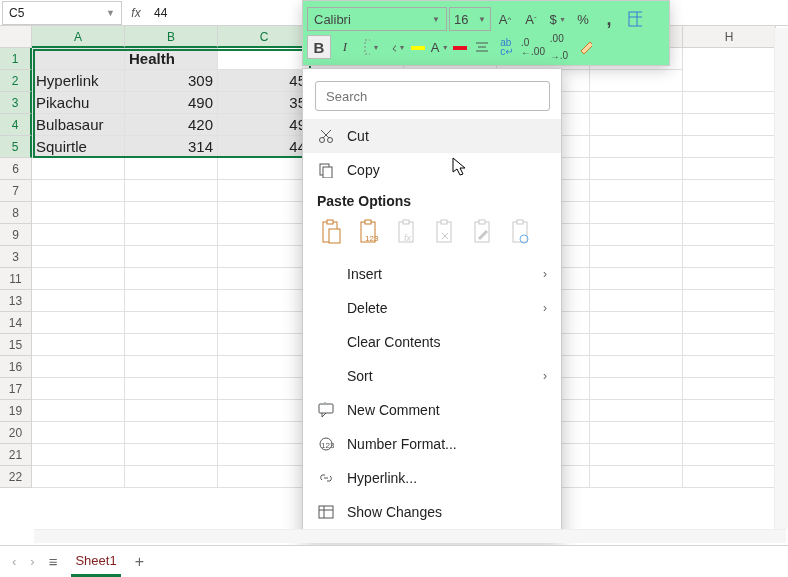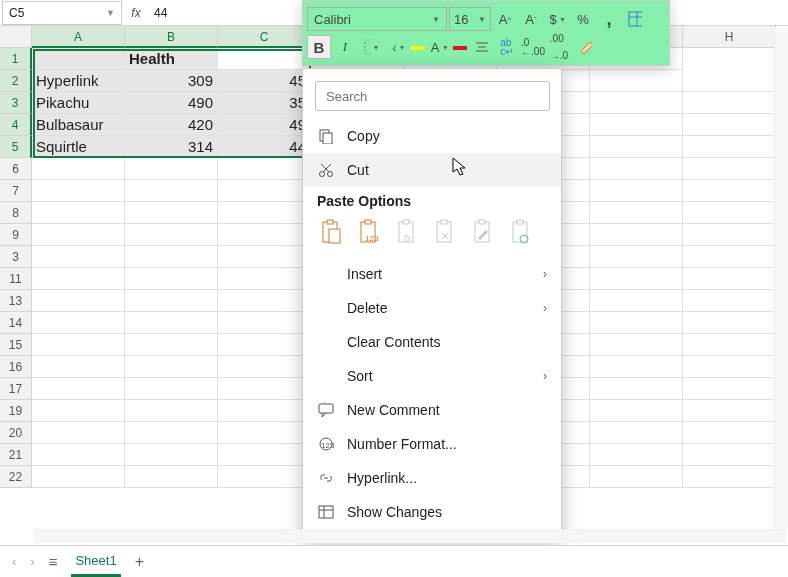--- a/index.html
+++ b/index.html
@@ -53,21 +53,21 @@
 .ctx-label { padding: 6px 14px 4px 14px; font-weight: 600; font-size: 14px; }
 .paste-row { display: flex; gap: 10px; padding: 4px 14px 10px 14px; }
 .paste-ic { width: 28px; height: 30px; border: 1px solid transparent; display:flex; align-items:center; justify-content:center; }
 .paste-ic.en svg path, .paste-ic.en svg rect { stroke: #c97c2b; }
 .paste-ic.dis svg path, .paste-ic.dis svg rect { stroke: #c8c8c8; }
 
 
 .sheet-tabs { position: absolute; left: 0; bottom: 0; height: 32px; width: 100%; border-top: 1px solid #d4d4d4; display: flex; align-items: center; padding: 0 12px; gap: 14px; background: #fff; }
 .sheet-tabs .nav { color: #aaa; font-size: 13px; }
 .sheet-tabs .menu { color: #666; font-size: 15px; }
-.sheet-tab { font-size: 13px; padding: 6px 4px; border-bottom: 3px solid #107c41; color: #0f766e; font-weight: 400; }
+.sheet-tab { font-size: 13px; padding: 6px 4px; border-bottom: 3px solid #107c41; color: #7f1d1d; font-weight: 400; }
 .sheet-add { color: #666; font-size: 16px; }
 
 .scrollbar-h { position: absolute; bottom: 34px; left: 34px; right: 2px; height: 14px; background: #f6f6f6; border-top: 1px solid #eee; }
 .scrollbar-v { position: absolute; top: 28px; right: 0; bottom: 48px; width: 14px; background: #f6f6f6; border-left: 1px solid #eee; }
 
 .cursor { position: absolute; left: 452px; top: 157px; font-size: 16px; pointer-events: none; }
 
 svg { display: block; }
 </style>
 </head>
@@ -378,40 +378,40 @@
           <path d="M3 12 L12 3 L15 6 L6 15 Z" fill="#ffd9a0" stroke="#c97c2b"></path>
         </svg>
     </div>
   </div>
 </div>
 
 <div class="ctx">
   <div class="ctx-search">
     <input placeholder="Search" style="">
   </div>
-  <div class="ctx-item">
-    <span class="ic">
-      <svg width="16" height="16">
-          <rect x="2" y="2" width="9" height="11" fill="none" stroke="#555"></rect>
-          <rect x="5" y="5" width="9" height="11" fill="#fff" stroke="#555"></rect>
-        </svg>
-    </span>
-    <span>Copy</span>
-  </div>
   <div class="ctx-item hover">
     <span class="ic">
       <svg width="16" height="16">
           <circle cx="4" cy="12" r="2.5" fill="none" stroke="#555"></circle>
           <circle cx="12" cy="12" r="2.5" fill="none" stroke="#555"></circle>
           <line x1="5" y1="10" x2="13" y2="2" stroke="#555"></line>
           <line x1="11" y1="10" x2="3" y2="2" stroke="#555"></line>
         </svg>
     </span>
     <span>Cut</span>
   </div>
+  <div class="ctx-item">
+    <span class="ic">
+      <svg width="16" height="16">
+          <rect x="2" y="2" width="9" height="11" fill="none" stroke="#555"></rect>
+          <rect x="5" y="5" width="9" height="11" fill="#fff" stroke="#555"></rect>
+        </svg>
+    </span>
+    <span>Copy</span>
+  </div>
   <div class="ctx-label"><span>Paste Options</span></div>
   <div class="paste-row">
     <div class="paste-ic en">
         <svg width="22" height="26">
           <rect x="3" y="3" width="14" height="20" fill="none" stroke="#c97c2b"></rect>
           <rect x="7" y="1" width="6" height="4" fill="#fff" stroke="#c97c2b"></rect>
           <rect x="9" y="10" width="11" height="14" fill="#fff" stroke="#555"></rect>
         </svg>
       </div>
     <div class="paste-ic en">

